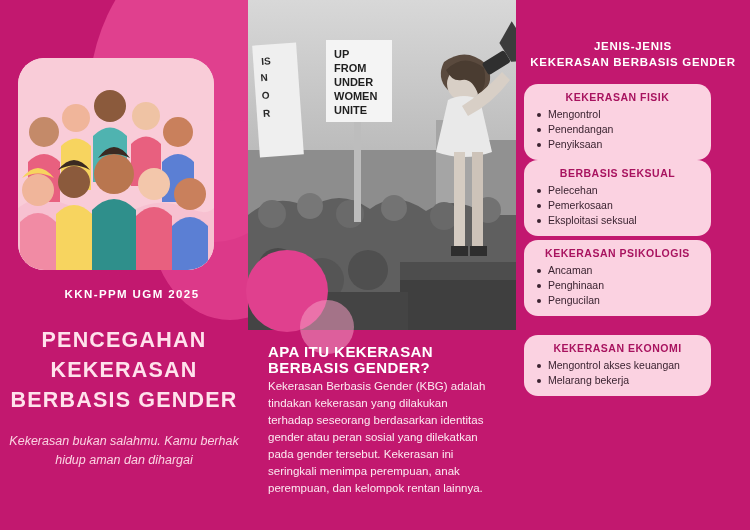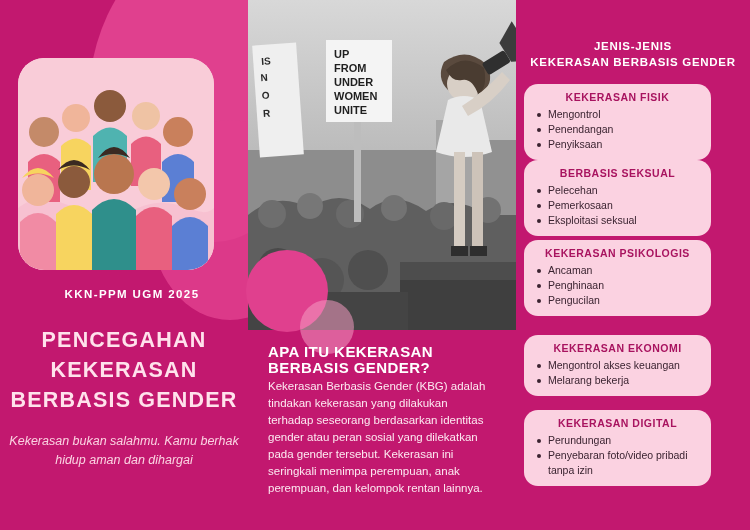--- a/index.html
+++ b/index.html
@@ -358,21 +358,14 @@
   </div>
 
   <div class="cat-card" style="top:335px;">
     <div class="cat-title">KEKERASAN EKONOMI</div>
     <ul class="cat-list">
       <li>Mengontrol akses keuangan</li>
       <li>Melarang bekerja</li>
     </ul>
   </div>
 
-  <div class="cat-card" style="top:410px;">
-    <div class="cat-title">KEKERASAN DIGITAL</div>
-    <ul class="cat-list">
-      <li>Perundungan</li>
-      <li>Penyebaran foto/video pribadi tanpa izin</li>
-    </ul>
-  </div>
 
 </div>
 
 </body></html>

